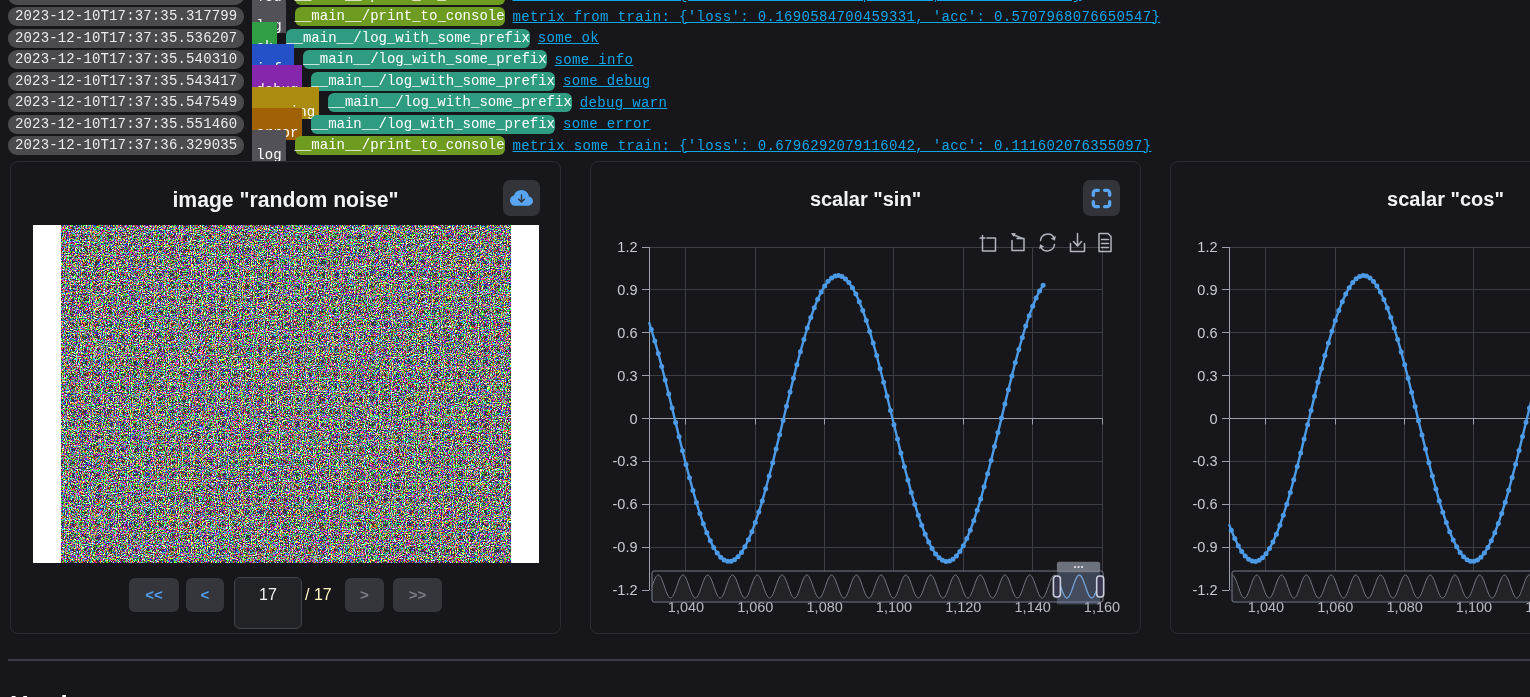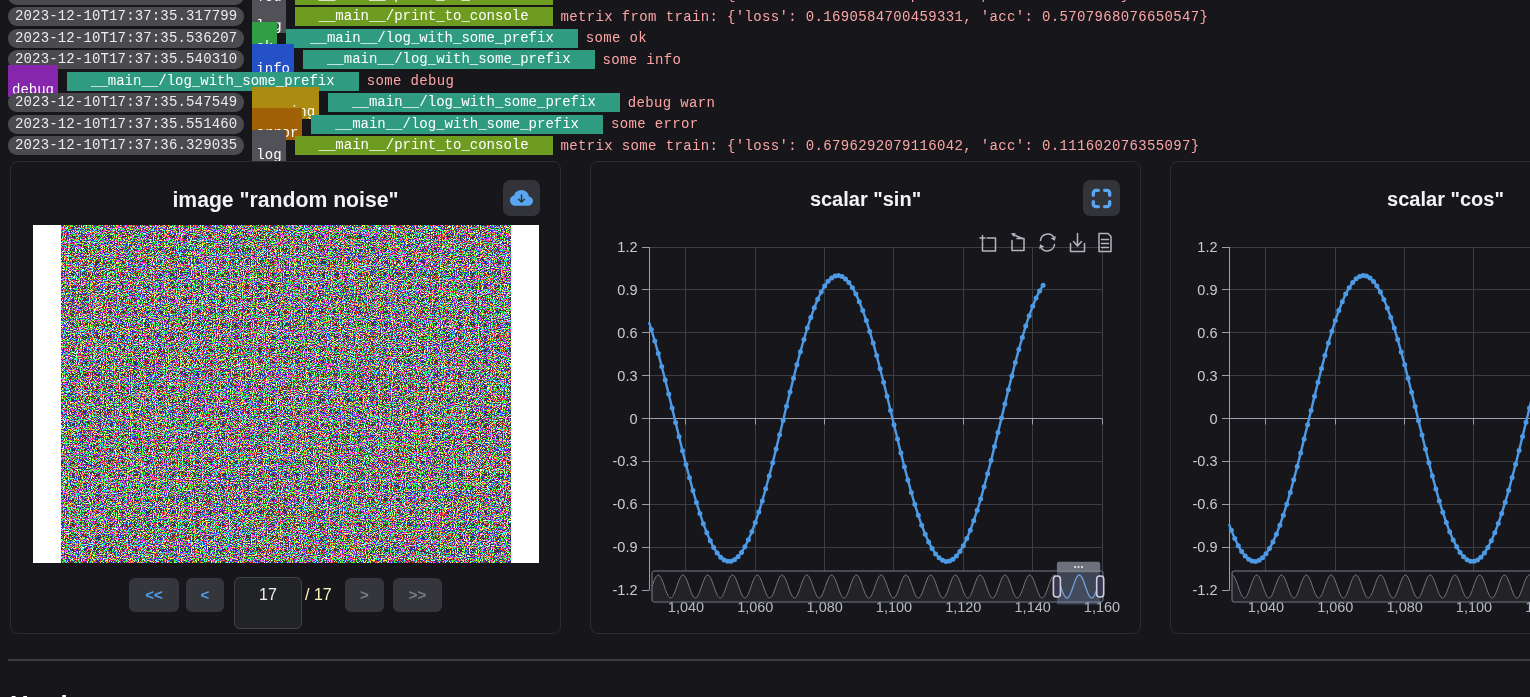--- a/index.html
+++ b/index.html
@@ -1,22 +1,22 @@
 <!DOCTYPE html>
 <html><head><meta charset="utf-8"><style>
 * { margin:0; padding:0; box-sizing:border-box; }
 html,body { width:1530px; height:697px; overflow:hidden; background:#17171b;
   font-family:"Liberation Sans",sans-serif; position:relative; }
 .lrow { position:absolute; left:8px; height:21.5px; display:flex; align-items:center;
   font-family:"Liberation Mono",monospace; font-size:14px; white-space:pre; }
 .chip { display:inline-block; height:19px; line-height:19px; border-radius:9px; color:#fff; }
 .ts { background:#4a4a4f; color:#ececee; padding:0 7px; margin-right:8px; border-radius:9px; letter-spacing:0.15px; }
 .lvl { padding:16px 4px; margin-right:9px; border-radius:0;text-align:right; }
-.src { padding:0 24px; margin-right:8px; border-radius:0; }
-.msg { color:#fca5a5; letter-spacing:0.35px; }
+.src { padding:0 0; margin-right:8px; border-radius:6px; }
+.msg { color:#0ea5e9; letter-spacing:0.35px;text-decoration:underline; }
 .card { position:absolute; top:161px; width:551px; height:473px;
   border:1px solid #2b2c33; border-radius:8px; background:#17171b; }
 .ctitle { position:absolute; top:26px; left:0; width:100%; text-align:center;
   font-size:20px; font-weight:bold; color:#f2f3f5; }
 .cbtn { position:absolute; top:18px; left:492px; width:37px; height:36px; background:#33343a;
   border-radius:7px; display:flex; align-items:center; justify-content:center; }
 .pbtn { position:absolute; top:416px; height:34px; background:#35363c; border-radius:6px;
   color:#4f9ff0; font-weight:bold; font-size:15px; text-align:center; line-height:34px; }
 .pbtn.dis { color:#7b7d84; }
 .pinput { position:absolute; top:415px; left:223px; width:68px; height:52px; background:#222327;
@@ -24,21 +24,21 @@
   text-align:center; line-height:34px; }
 .ptext { position:absolute; top:416px; left:294px; height:34px; line-height:34px;
   color:#fef9c3; font-size:16px; }
 .hr { position:absolute; left:8px; top:659px; width:1522px; height:2px; background:#3a3b43; }
 .head { position:absolute; left:10px; top:690px; font-size:26px; font-weight:bold; color:#fff; }
 </style></head><body>
 <div class="lrow" style="top:-15.6px"><span class="chip ts">2023-12-10T17:37:35.107171</span><span class="chip lvl" style="background:#515157">log</span><span class="chip src" style="background:#6e9c20">__main__/print_to_console</span><span class="msg">metrix from train: {'loss': 0.9004413052process2, 'acc': 0.10658}</span></div>
 <div class="lrow" style="top:5.9px"><span class="chip ts">2023-12-10T17:37:35.317799</span><span class="chip lvl" style="background:#515157">log</span><span class="chip src" style="background:#6e9c20">__main__/print_to_console</span><span class="msg">metrix from train: {'loss': 0.1690584700459331, 'acc': 0.5707968076650547}</span></div>
 <div class="lrow" style="top:27.4px"><span class="chip ts">2023-12-10T17:37:35.536207</span><span class="chip lvl" style="background:#2f9e44">ok</span><span class="chip src" style="background:#2f9c82">__main__/log_with_some_prefix</span><span class="msg">some ok</span></div>
 <div class="lrow" style="top:49.0px"><span class="chip ts">2023-12-10T17:37:35.540310</span><span class="chip lvl" style="background:#2450c8">info</span><span class="chip src" style="background:#2f9c82">__main__/log_with_some_prefix</span><span class="msg">some info</span></div>
-<div class="lrow" style="top:70.5px"><span class="chip lvl" style="background:#8526ad">debug</span><span class="chip src" style="background:#2f9c82">__main__/log_with_some_prefix</span><span class="msg">some debug</span></div>
+<div class="lrow" style="top:70.5px"><span class="chip ts">2023-12-10T17:37:35.543417</span><span class="chip lvl" style="background:#8526ad">debug</span><span class="chip src" style="background:#2f9c82">__main__/log_with_some_prefix</span><span class="msg">some debug</span></div>
 <div class="lrow" style="top:92.0px"><span class="chip ts">2023-12-10T17:37:35.547549</span><span class="chip lvl" style="background:#ab8b10">warning</span><span class="chip src" style="background:#2f9c82">__main__/log_with_some_prefix</span><span class="msg">debug warn</span></div>
 <div class="lrow" style="top:113.5px"><span class="chip ts">2023-12-10T17:37:35.551460</span><span class="chip lvl" style="background:#a16207">error</span><span class="chip src" style="background:#2f9c82">__main__/log_with_some_prefix</span><span class="msg">some error</span></div>
 <div class="lrow" style="top:134.9px"><span class="chip ts">2023-12-10T17:37:36.329035</span><span class="chip lvl" style="background:#515157">log</span><span class="chip src" style="background:#6e9c20">__main__/print_to_console</span><span class="msg">metrix some train: {'loss': 0.6796292079116042, 'acc': 0.111602076355097}</span></div>
 <div class="card" style="left:10px">
   <div class="ctitle" style="font-size:21.2px">image "random noise"</div>
   <div class="cbtn">
       <svg width="23" height="23" viewBox="0 0 16 16" fill="#58a6f2">
         <path d="M8 2a5.53 5.53 0 0 0-3.594 1.342c-.766.66-1.321 1.52-1.464 2.383C1.266 6.095 0 7.555 0 9.318 0 11.366 1.708 13 3.781 13h8.906C14.502 13 16 11.57 16 9.773c0-1.636-1.242-2.969-2.834-3.194C12.923 3.999 10.69 2 8 2zm2.354 6.854-2 2a.5.5 0 0 1-.708 0l-2-2a.5.5 0 1 1 .708-.708L7.5 9.293V5.5a.5.5 0 0 1 1 0v3.793l1.146-1.147a.5.5 0 0 1 .708.708z"></path>
       </svg>
     </div>

